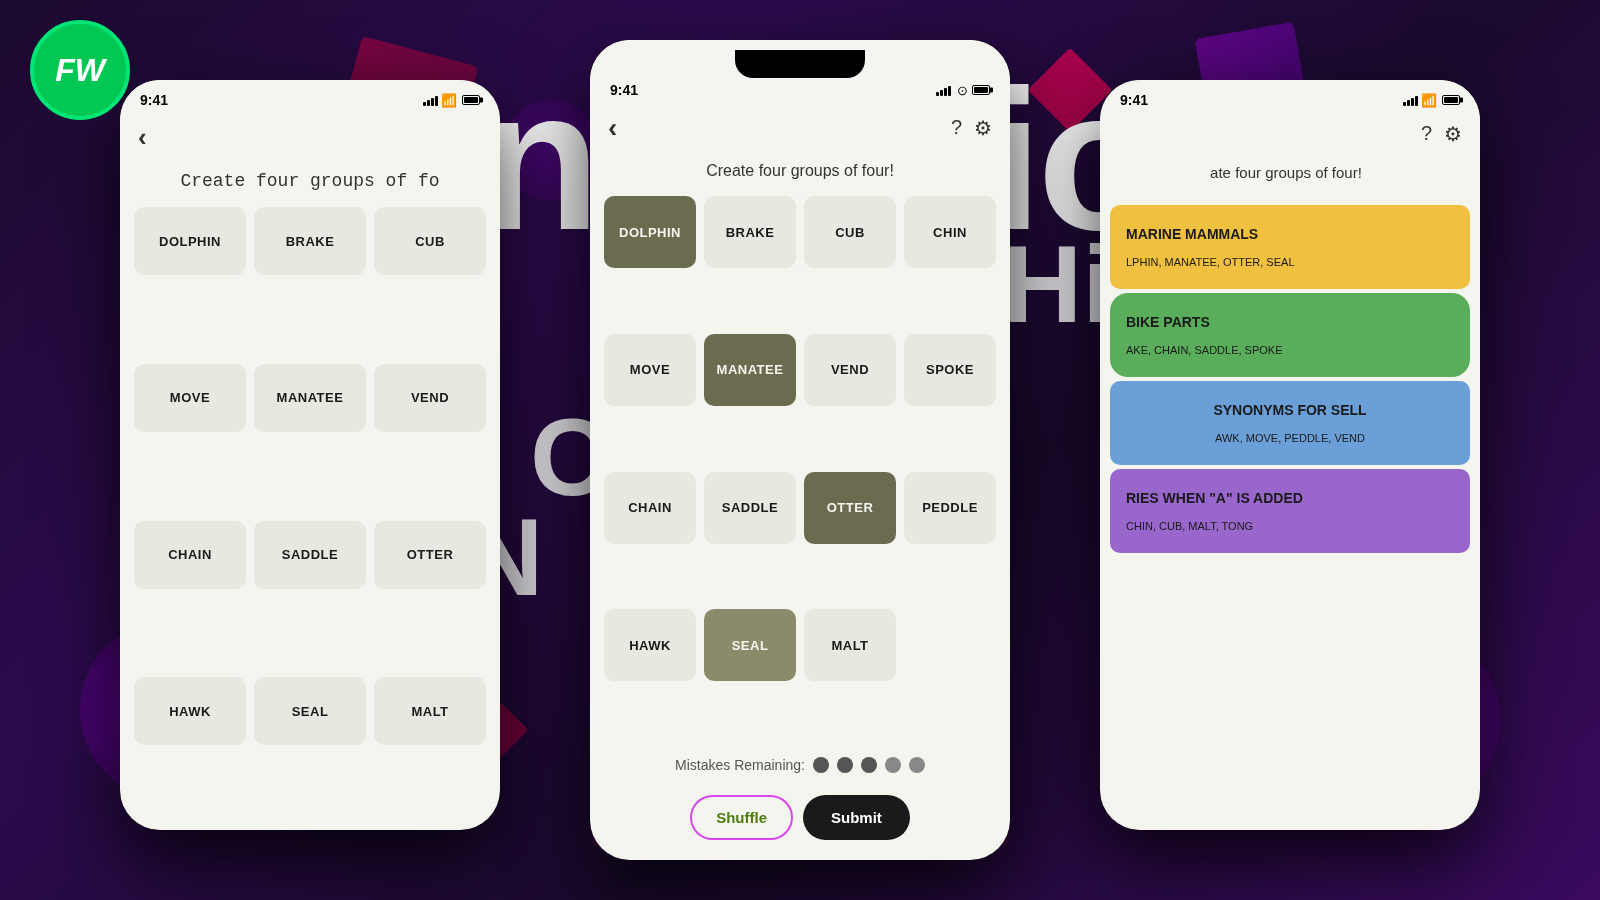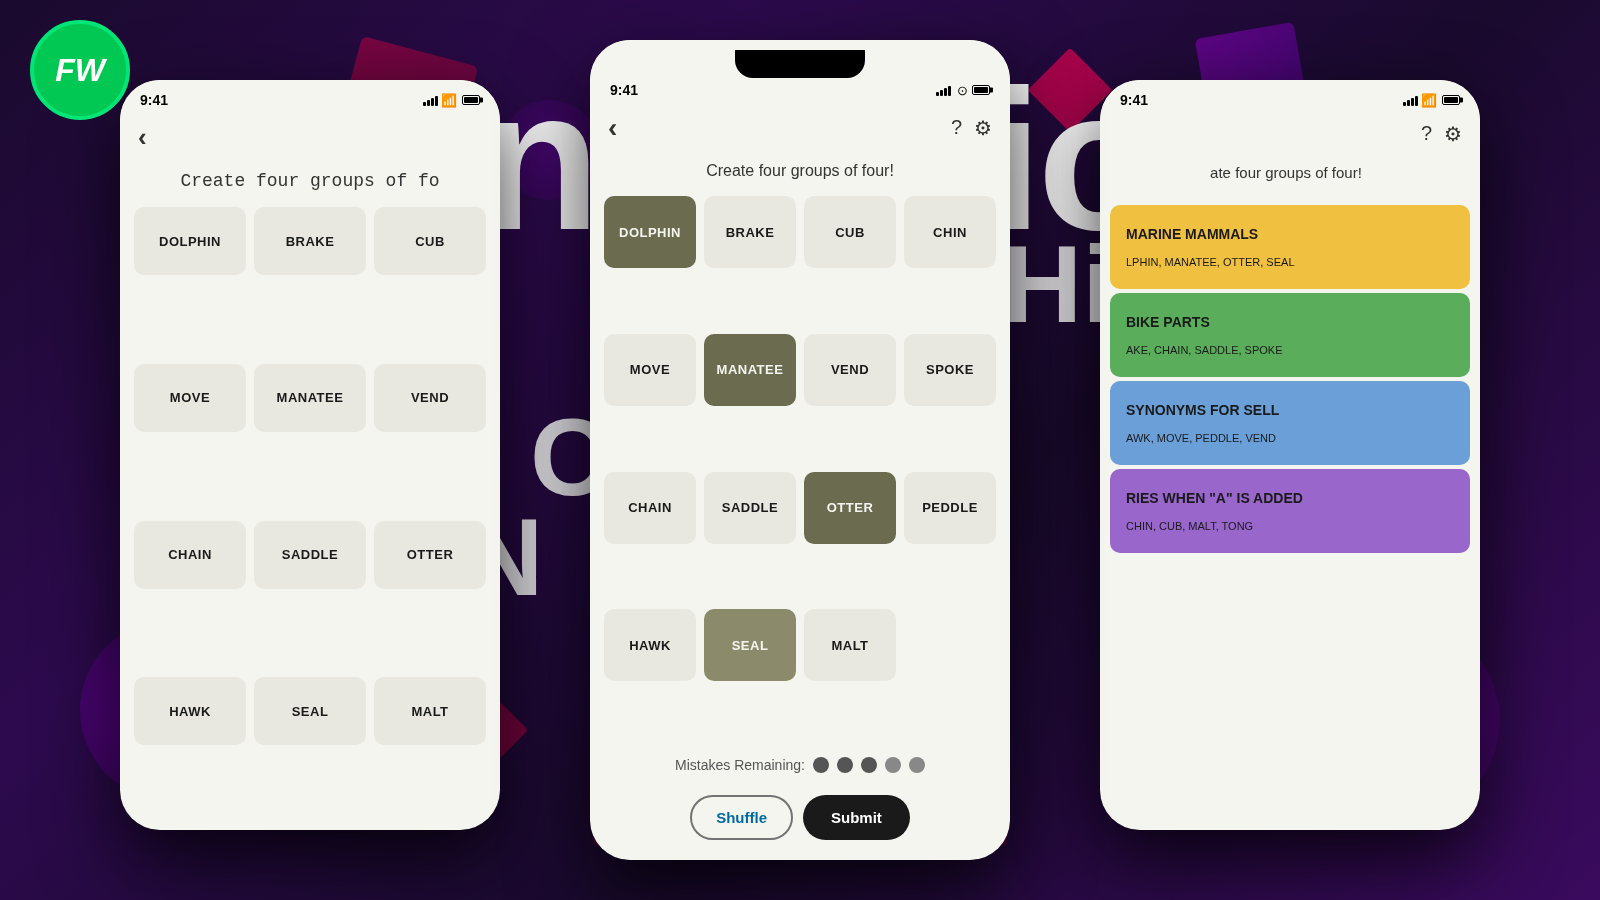--- a/index.html
+++ b/index.html
@@ -222,28 +222,28 @@
     }
 
     
     .buttons-row {
       display: flex;
       gap: 10px;
       padding: 8px 14px 20px;
       justify-content: center;
     }
     .btn-outline {
-      border: 2px solid #737373;
+      border: 2px solid #d946ef;
       background: transparent;
       border-radius: 30px;
       padding: 12px 24px;
       font-size: 15px;
       font-weight: 600;
       cursor: pointer;
-      color: #0369a1;
+      color: #4d7c0f;
     }
     .btn-filled {
       border: none;
       background: #1a1a1a;
       border-radius: 30px;
       padding: 12px 28px;
       font-size: 15px;
       font-weight: 600;
       cursor: pointer;
       color: white;
@@ -261,22 +261,22 @@
       color: #1a1a1a;
       text-transform: uppercase;
     }
     .result-card-words {
       font-size: 11px;
       color: #1a1a1a;
       margin-top: 14px;
       font-weight: 500;
     }
     .card-yellow { background: #f0c040; }
-    .card-green { background: #5aad5a; }
-    .card-blue { background: #6a9fd8; }
+    .card-green { background: #5aad5a; border-radius: 18px; }
+    .card-blue { background: #6a9fd8; text-align: center; }
     .card-purple { background: #9966cc; }
 
     
     .word-grid-3 {
       display: grid;
       grid-template-columns: repeat(3, 1fr);
       gap: 8px;
       padding: 4px 14px;
       flex: 1;
     }

